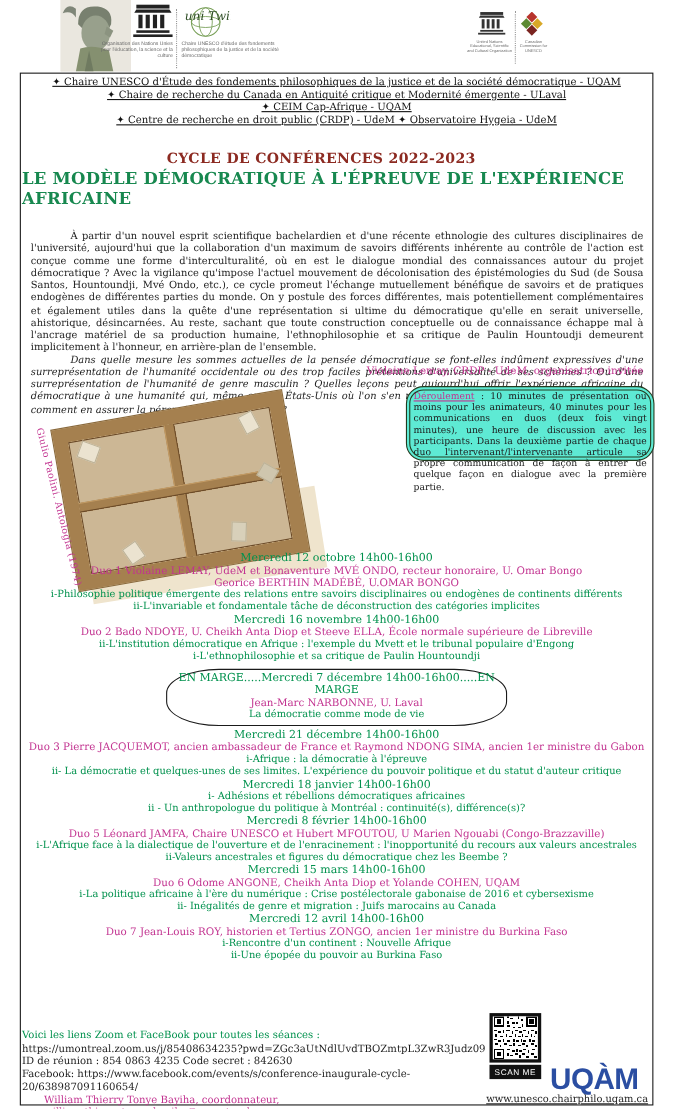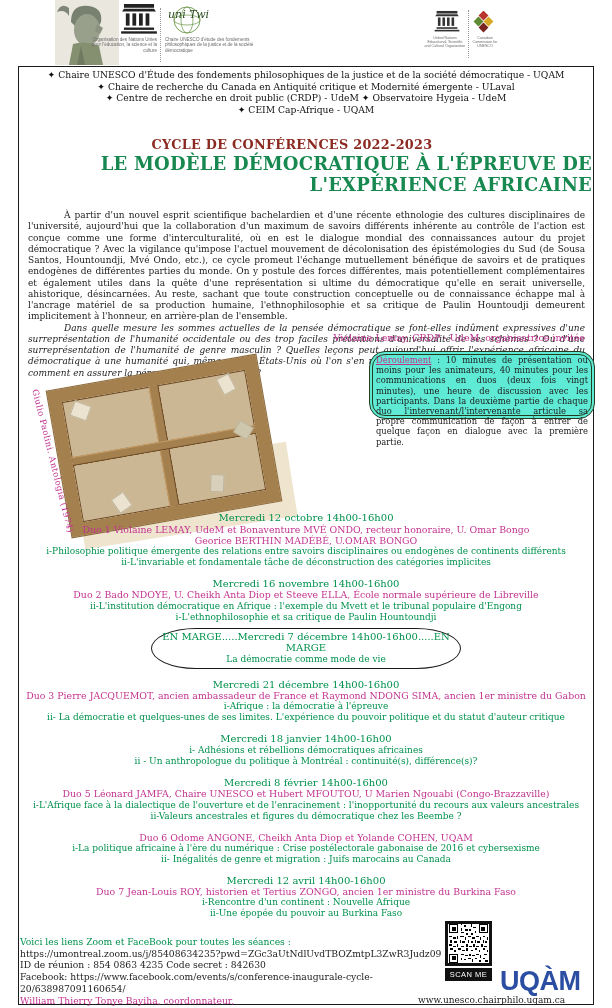--- a/index.html
+++ b/index.html
@@ -18,24 +18,24 @@
   #unitwin-caption{left:165px;top:37px;width:95px;text-align:left;}
   #unesco-right{left:434px;top:9px;width:26px;height:26px;}
   #unesco-right-caption{left:424px;top:36px;width:42px;text-align:center;font-size:3.6px;line-height:4.2px;}
   #sep2{left:468px;top:10px;height:48px;}
   #ccu-logo{left:472px;top:11px;width:22px;height:22px;}
   #ccu-caption{left:468px;top:36px;width:34px;text-align:center;font-size:3.6px;line-height:4.2px;}
 
   
   #main-box{left:18px;top:66px;width:576px;height:939px;border:1px solid #1a1a1a;box-sizing:border-box;}
 
-  #partners{left:20px;top:69px;width:572px;text-align:center;font-size:9.2px;line-height:11.6px;color:#111;}
+  #partners{left:20px;top:69px;width:572px;text-align:center;font-size:9.2px;line-height:11.6px;color:#111;text-decoration:underline;}
 
   #title1{left:20px;top:137px;width:544px;text-align:center;font-size:12.8px;font-weight:bold;color:#8c2a21;letter-spacing:.3px;}
-  #title2{left:20px;top:153px;width:572px;text-align:right;font-size:18px;font-weight:bold;color:#17884f;letter-spacing:.2px;}
+  #title2{left:20px;top:153px;width:572px;text-align:left;font-size:15px;font-weight:bold;color:#17884f;letter-spacing:.2px;}
 
   #intro{left:28px;top:178px;width:557px;margin-top:32px;}
   #intro p{margin:0;text-align:justify;font-size:9px;line-height:11.25px;text-indent:36px;}
   #intro p.it{font-style:italic;}
   #organizer{right:27px;top:332px;color:#c23390;font-size:9.5px;}
 
   
   #backing{left:78px;top:458px;width:215px;height:75px;background:#efe4cd;transform:rotate(-9deg);}
   #frame{left:58px;top:372px;width:212px;height:148px;background:#ccb795;
          border:13px solid #a5804f;box-sizing:border-box;transform:rotate(-10deg);
@@ -48,40 +48,40 @@
 
   
   #deroulement{left:369px;top:351px;width:226px;height:68px;background:#5eead4;
                border:1.6px solid #233c1f;border-radius:16px;box-sizing:border-box;
                padding:3px 6px;font-size:8.4px;line-height:10.2px;text-align:justify;
                outline:1px solid #233c1f;outline-offset:-4px;}
   #deroulement .lbl{color:#c23390;text-decoration:underline;}
 
   
   #schedule{left:24px;top:502px;width:564px;text-align:center;}
-  .session{margin-top:10px;}
+  .session{margin-top:0;}
   .s-date{color:#00914d;font-size:10px;line-height:11.5px;}
   .s-speaker{color:#c23390;font-size:9.4px;line-height:11.2px;}
   .s-topic{color:#00914d;font-size:9px;line-height:11px;}
   #en-marge{margin:5px auto 3px auto;width:300px;border:1.2px solid #1a1a1a;
             border-radius:48px/22px;padding:2px 4px 3px 4px;}
 
   
   #footer{left:20px;top:936px;width:430px;text-align:left;font-size:9.2px;line-height:11.7px;}
   .f-green{color:#00914d;}
   .f-dark{color:#1c1c1c;}
-  .f-mag{color:#c23390;}
+  .f-mag{color:#c23390;padding-left:20px;}
   .f-mag a, .f-mag.u{text-decoration:underline;}
 
   #qr-box{left:445px;top:921px;width:47px;height:45px;border:3px solid #111;background:#fff;box-sizing:border-box;}
   #scanme{left:445px;top:968px;width:47px;height:13px;background:#111;color:#fff;
           font-family:"Liberation Sans",sans-serif;font-size:7.5px;line-height:13px;text-align:center;letter-spacing:.5px;}
   #uqam{left:500px;top:966px;color:#2b4ea2;font-family:"Liberation Sans",sans-serif;
         font-weight:bold;font-size:27px;letter-spacing:-.5px;}
-  #site-url{left:418px;top:995px;font-size:9px;color:#222;text-decoration:underline;}
+  #site-url{left:442px;top:995px;font-size:9px;color:#222;text-decoration:underline;}
 </style>
 </head>
 <body>
 
 <div class="abs" id="statue">
   <svg width="64" height="65" viewBox="0 0 64 65">
     <rect width="64" height="65" fill="#eae7df"></rect>
     <path d="M14 8 Q6 2 2 12 Q10 9 14 16 Z" fill="#7f8678"></path>
     <path d="M16 22 Q16 4 34 6 Q48 8 46 22 L42 30 Q36 12 20 26 Z" fill="#78806f"></path>
     <ellipse cx="32" cy="30" rx="13" ry="16" fill="#98a08c"></ellipse>
@@ -133,22 +133,22 @@
   <rect x="3" y="7" width="7" height="7" transform="rotate(45 6.5 10.5)" fill="#5d8a33"></rect>
   <rect x="8" y="13" width="7" height="7" transform="rotate(45 11.5 16.5)" fill="#7a2420"></rect>
 </svg>
 <div class="abs logo-caption" id="ccu-caption">Canadian Commission for UNESCO</div>
 
 <div class="abs" id="main-box"></div>
 
 <div class="abs" id="partners">
   <div>✦ Chaire UNESCO d'Étude des fondements philosophiques de la justice et de la société démocratique - UQAM</div>
   <div>✦ Chaire de recherche du Canada en Antiquité critique et Modernité émergente - ULaval</div>
+  <div>✦ CEIM Cap-Afrique - UQAM</div>
   <div>✦ Centre de recherche en droit public (CRDP) - UdeM ✦ Observatoire Hygeia - UdeM</div>
-  <div>✦ CEIM Cap-Afrique - UQAM</div>
 </div>
 
 <div class="abs" id="title1">CYCLE DE CONFÉRENCES 2022-2023</div>
 <div class="abs" id="title2">LE MODÈLE DÉMOCRATIQUE À L'ÉPREUVE DE L'EXPÉRIENCE AFRICAINE</div>
 
 <div class="abs" id="intro">
   <p>À partir d'un nouvel esprit scientifique bachelardien et d'une récente ethnologie des cultures disciplinaires de l'université, aujourd'hui que la collaboration d'un maximum de savoirs différents inhérente au contrôle de l'action est conçue comme une forme d'interculturalité, où en est le dialogue mondial des connaissances autour du projet démocratique ? Avec la vigilance qu'impose l'actuel mouvement de décolonisation des épistémologies du Sud (de Sousa Santos, Hountoundji, Mvé Ondo, etc.), ce cycle promeut l'échange mutuellement bénéfique de savoirs et de pratiques endogènes de différentes parties du monde. On y postule des forces différentes, mais potentiellement complémentaires et également utiles dans la quête d'une représentation si ultime du démocratique qu'elle en serait universelle, ahistorique, désincarnées. Au reste, sachant que toute construction conceptuelle ou de connaissance échappe mal à l'ancrage matériel de sa production humaine, l'ethnophilosophie et sa critique de Paulin Hountoudji demeurent implicitement à l'honneur, en arrière-plan de l'ensemble.</p>
   <p class="it">Dans quelle mesure les sommes actuelles de la pensée démocratique se font-elles indûment expressives d'une surreprésentation de l'humanité occidentale ou des trop faciles prétentions d'universalité de ses schèmes ? Ou d'une surreprésentation de l'humanité de genre masculin ? Quelles leçons peut aujourd'hui offrir l'expérience africaine du démocratique à une humanité qui, même en ces États-Unis où l'on s'en réclame avec ostentation, ne sait toujours pas comment en assurer la pérennité ou le processus ?</p>
 </div>
 <div class="abs" id="organizer">Violaine Lemay, CRDP - UdeM, organisatrice invitée</div>
@@ -181,20 +181,21 @@
 
   <div class="session">
     <div class="s-date">Mercredi 16 novembre 14h00-16h00</div>
     <div class="s-speaker">Duo 2 Bado NDOYE, U. Cheikh Anta Diop et Steeve ELLA, École normale supérieure de Libreville</div>
     <div class="s-topic">ii-L'institution démocratique en Afrique : l'exemple du Mvett et le tribunal populaire d'Engong</div>
     <div class="s-topic">i-L'ethnophilosophie et sa critique de Paulin Hountoundji</div>
   </div>
 
   <div id="en-marge">
     <div class="s-date">EN MARGE.....Mercredi 7 décembre 14h00-16h00.....EN MARGE</div>
+    <div class="s-speaker">Jean-Marc NARBONNE, U. Laval</div>
     <div class="s-topic">La démocratie comme mode de vie</div>
   </div>
 
   <div class="session">
     <div class="s-date">Mercredi 21 décembre 14h00-16h00</div>
     <div class="s-speaker">Duo 3 Pierre JACQUEMOT, ancien ambassadeur de France et Raymond NDONG SIMA, ancien 1er ministre du Gabon</div>
     <div class="s-topic">i-Afrique : la démocratie à l'épreuve</div>
     <div class="s-topic">ii- La démocratie et quelques-unes de ses limites. L'expérience du pouvoir politique et du statut d'auteur critique</div>
   </div>
 
@@ -205,20 +206,21 @@
   </div>
 
   <div class="session">
     <div class="s-date">Mercredi 8 février  14h00-16h00</div>
     <div class="s-speaker">Duo 5 Léonard JAMFA, Chaire UNESCO et Hubert MFOUTOU, U Marien Ngouabi (Congo-Brazzaville)</div>
     <div class="s-topic">i-L'Afrique face à la dialectique de l'ouverture et de l'enracinement : l'inopportunité du recours aux valeurs ancestrales</div>
     <div class="s-topic">ii-Valeurs ancestrales et figures du démocratique chez les Beembe ?</div>
   </div>
 
   <div class="session">
+    <div class="s-date">Mercredi 15 mars 14h00-16h00</div>
     <div class="s-speaker">Duo 6 Odome ANGONE, Cheikh Anta Diop et Yolande COHEN, UQAM</div>
     <div class="s-topic">i-La politique africaine à l'ère du numérique : Crise postélectorale gabonaise de 2016 et cybersexisme</div>
     <div class="s-topic">ii- Inégalités de genre et migration : Juifs marocains au Canada</div>
   </div>
 
   <div class="session">
     <div class="s-date">Mercredi 12 avril  14h00-16h00</div>
     <div class="s-speaker">Duo 7 Jean-Louis ROY, historien et Tertius ZONGO, ancien 1er ministre du Burkina Faso</div>
     <div class="s-topic">i-Rencontre d'un continent : Nouvelle Afrique</div>
     <div class="s-topic">ii-Une épopée du pouvoir au Burkina Faso</div>

